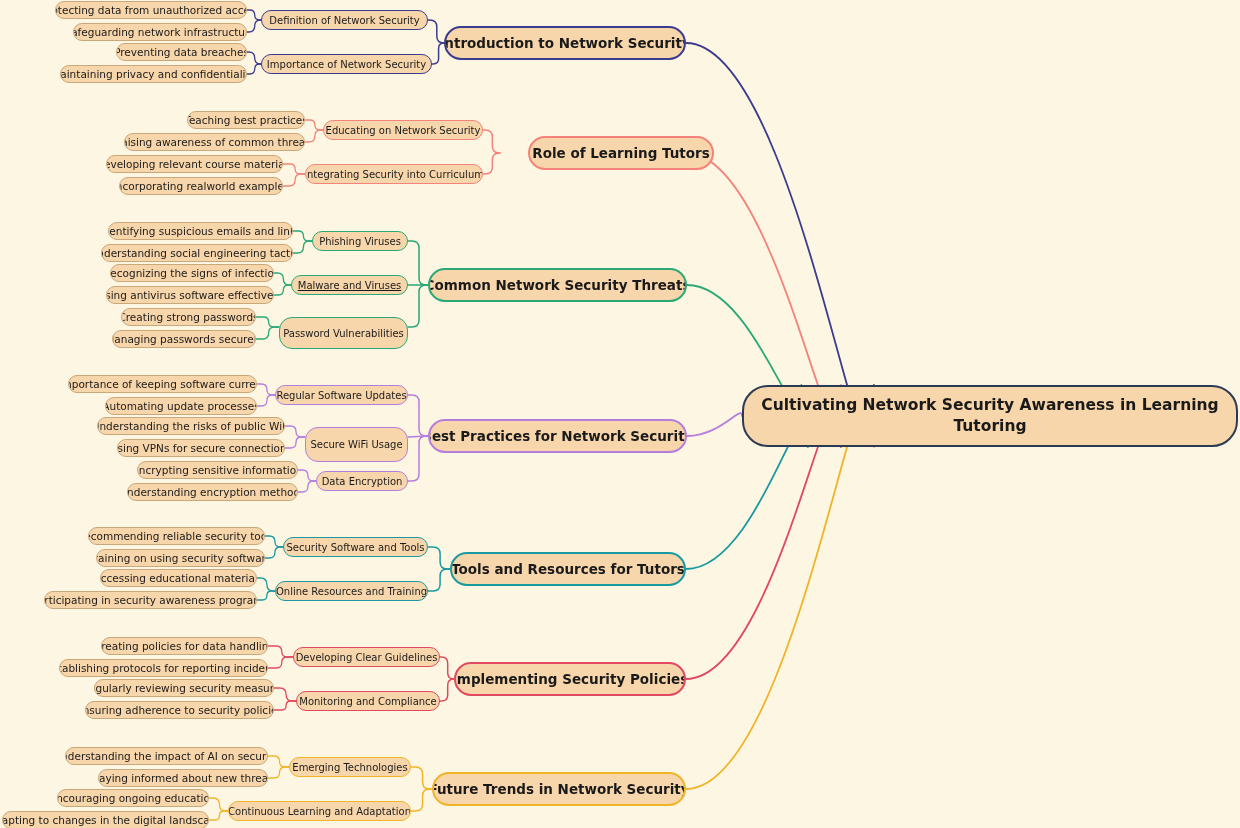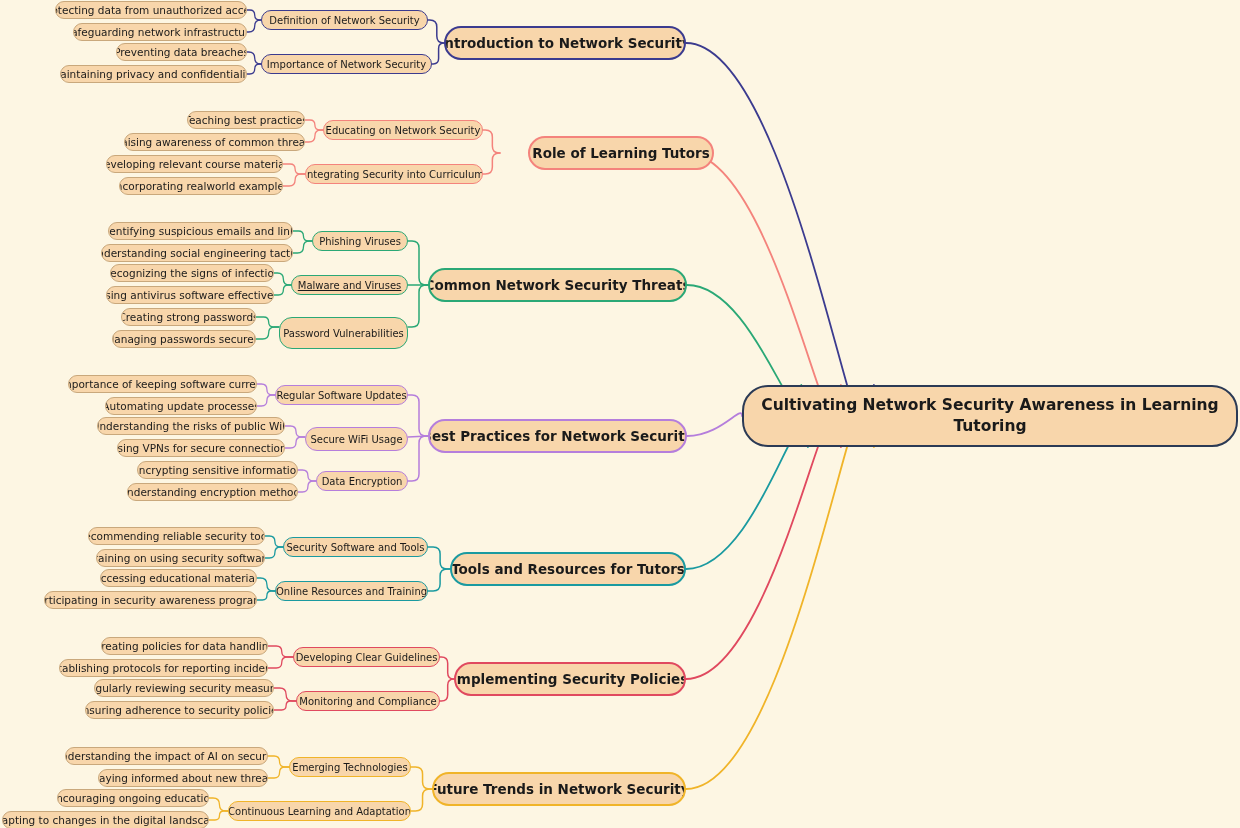--- a/index.html
+++ b/index.html
@@ -214,21 +214,21 @@
     </div>
     <div class="node mid" style="left: 275px; top: 385px; width: 133px; height: 20px; border-color: rgb(181, 126, 220);">
       <span>Regular Software Updates</span>
     </div>
     <div class="node leaf" style="left: 68px; top: 375px; width: 189px; height: 18px;">
       <span>Importance of keeping software current</span>
     </div>
     <div class="node leaf" style="left: 105px; top: 397px; width: 152px; height: 18px;">
       <span>Automating update processes</span>
     </div>
-    <div class="node mid" style="left: 305px; top: 427px; width: 103px; height: 24px; border-color: rgb(181, 126, 220); align-items: center;">
+    <div class="node mid" style="left: 305px; top: 427px; width: 103px; height: 35px; border-color: rgb(181, 126, 220); align-items: center;">
       <span>Secure WiFi Usage</span>
     </div>
     <div class="node leaf" style="left: 97px; top: 417px; width: 188px; height: 18px;">
       <span>Understanding the risks of public WiFi</span>
     </div>
     <div class="node leaf" style="left: 117px; top: 439px; width: 168px; height: 18px;">
       <span>Using VPNs for secure connections</span>
     </div>
     <div class="node mid" style="left: 316px; top: 471px; width: 92px; height: 20px; border-color: rgb(181, 126, 220); text-align: right;">
       <span>Data Encryption</span>

